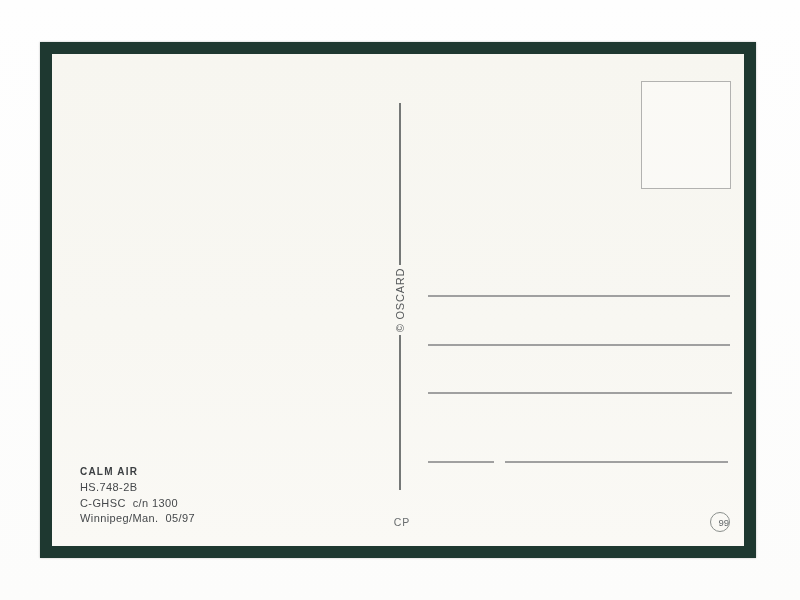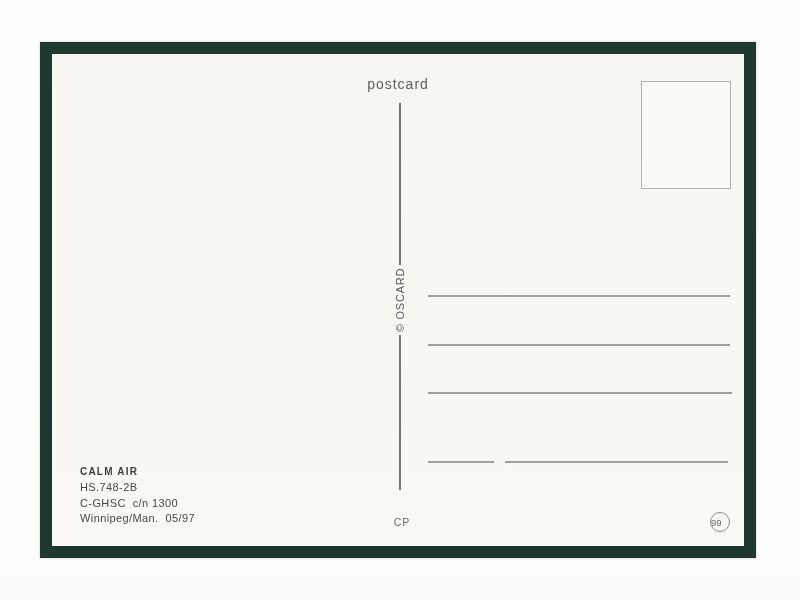--- a/index.html
+++ b/index.html
@@ -108,34 +108,33 @@
     font-weight:normal;
     letter-spacing:1px;
     color:#696d6f;
   }
   .card-number-badge{
     position:absolute;
     left:658px;top:458px;
     width:20px;height:20px;
     border:1.5px solid var(--badge-gray);
     border-radius:50%;
-    display:flex;align-items:center;justify-content:flex-start;
+    display:flex;align-items:center;justify-content:flex-end;
     font-size:9.5px;
     color:#63686a;
   }
 </style>
 </head>
 <body>
 
 <div class="scan-bg"></div>
 
 <div class="postcard-border">
   <div class="postcard-back">
 
-    <div class="postcard-label">postcard</div>
 
     <div class="divider-seg divider-top"></div>
 
     <div class="publisher-credit">
       <span>© OSCARD</span>
     </div>
 
     <div class="divider-seg divider-bottom"></div>
 
     <div class="stamp-box"></div>

